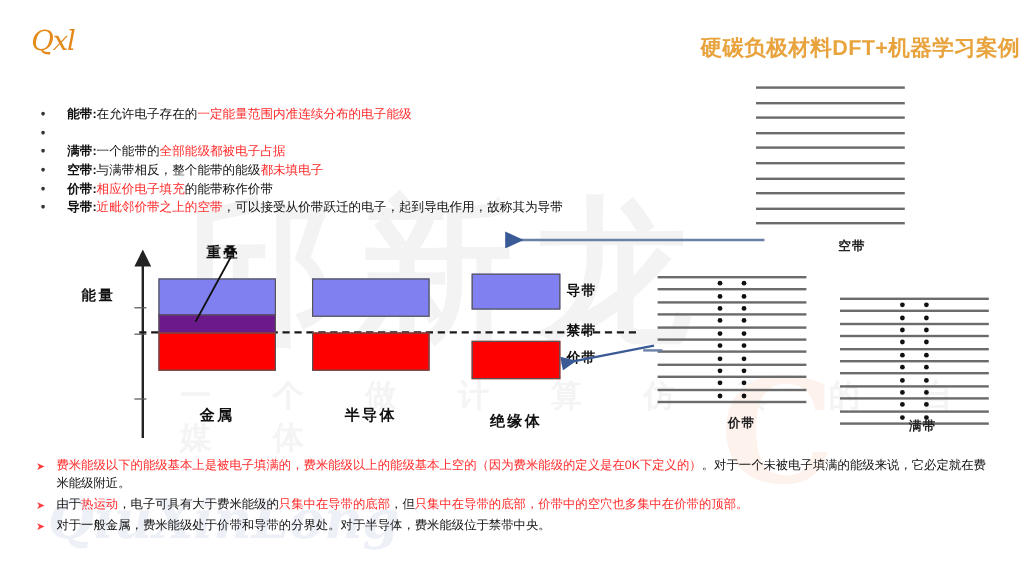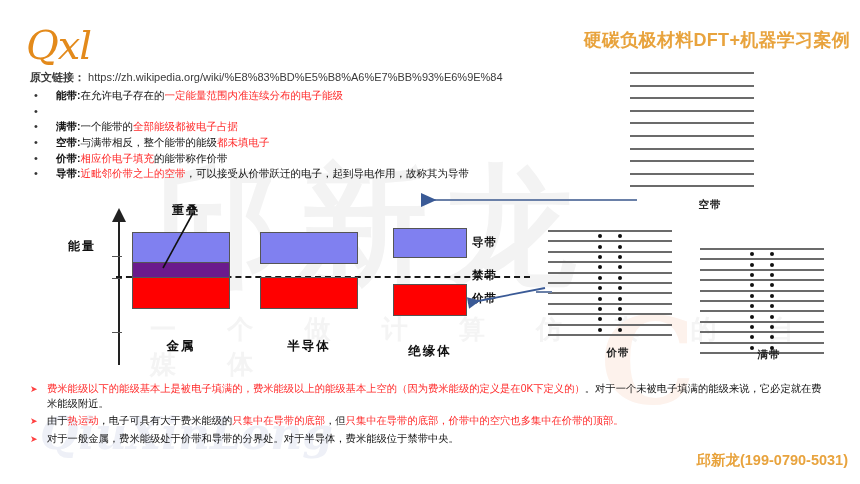--- a/index.html
+++ b/index.html
@@ -17,21 +17,21 @@
   .wm-big { left:150px; top:140px; font-size:130px; letter-spacing:18px;
             font-family:"DejaVu Serif", serif; color:#f3f3f3; }
   .wm-row { left:150px; top:312px; font-size:26px; letter-spacing:22px; color:#f4f4f4; }
   .wm-c { left:600px; top:290px; font-size:120px; color:#fdf2ec;
           font-family:"DejaVu Serif", serif; }
   .wm-script { left:40px; top:408px; font-size:44px; color:#eef0f7;
                font-family:"DejaVu Serif", serif; font-style:italic; }
 
   
   .logo { position:absolute; left:26px; top:22px; width:80px; height:36px;
-          font-family:"DejaVu Serif", serif; font-style:italic; font-size:40px;
+          font-family:"DejaVu Serif", serif; font-style:italic; font-size:23px;
           color:#E38A1B; letter-spacing:-1px; }
   .title { position:absolute; left:120px; top:26px; font-size:25px; font-weight:bold;
            color:#1a1a1a; letter-spacing:1px; }
   .subject { position:absolute; right:10px; top:28px; font-size:18px;
              color:#E8A33D; font-weight:bold; letter-spacing:.3px; }
   .srcline { position:absolute; left:30px; top:70px; font-size:11px; color:#3a3a3a;
              white-space:nowrap; }
   .srcline .lbl { font-weight:bold; }
   .srcline .url { color:#3a3a3a; }
 
@@ -100,24 +100,20 @@
 
 <div class="slide">
 
   <div class="wm wm-row">一 个 做 计 算 仿 真 的 自 媒 体</div>
   <div class="wm wm-big">邱新龙</div>
   <div class="wm wm-c">C</div>
   <div class="wm wm-script">QiuXinLong</div>
 
   <div class="logo">Qxl</div>
   <div class="subject">硬碳负极材料DFT+机器学习案例</div>
-  <div class="srcline">
-    <span class="lbl">原文链接：</span>
-    <span class="url">https://zh.wikipedia.org/wiki/%E8%83%BD%E5%B8%A6%E7%BB%93%E6%9E%84</span>
-  </div>
 
   <div class="bullets" id="bullets">
       <div class="blt">
         <span class="dot">•</span>
         <span><b>能带:</b><span class="k">在允许电子存在的</span><span class="r">一定能量范围内准连续分布的电子能级</span></span>
       </div>
       <div class="blt">
         <span class="dot">•</span>
       </div>
       <div class="blt">
@@ -281,14 +277,13 @@
       </div>
       <div class="note">
         <span class="gt">➤</span>
         <span class="ntx"><span class="k">由于</span><span class="r">热运动</span><span class="k">，电子可具有大于费米能级的</span><span class="r">只集中在导带的底部</span><span class="k">，但</span><span class="r">只集中在导带的底部，价带中的空穴也多集中在价带的顶部。</span></span>
       </div>
       <div class="note">
         <span class="gt">➤</span>
         <span class="ntx"><span class="k">对于一般金属，费米能级处于价带和导带的分界处。对于半导体，费米能级位于禁带中央。</span></span>
       </div>
     </div>
-  <div class="sign">邱新龙(199-0790-5031)</div>
 </div>
 
 </body></html>

